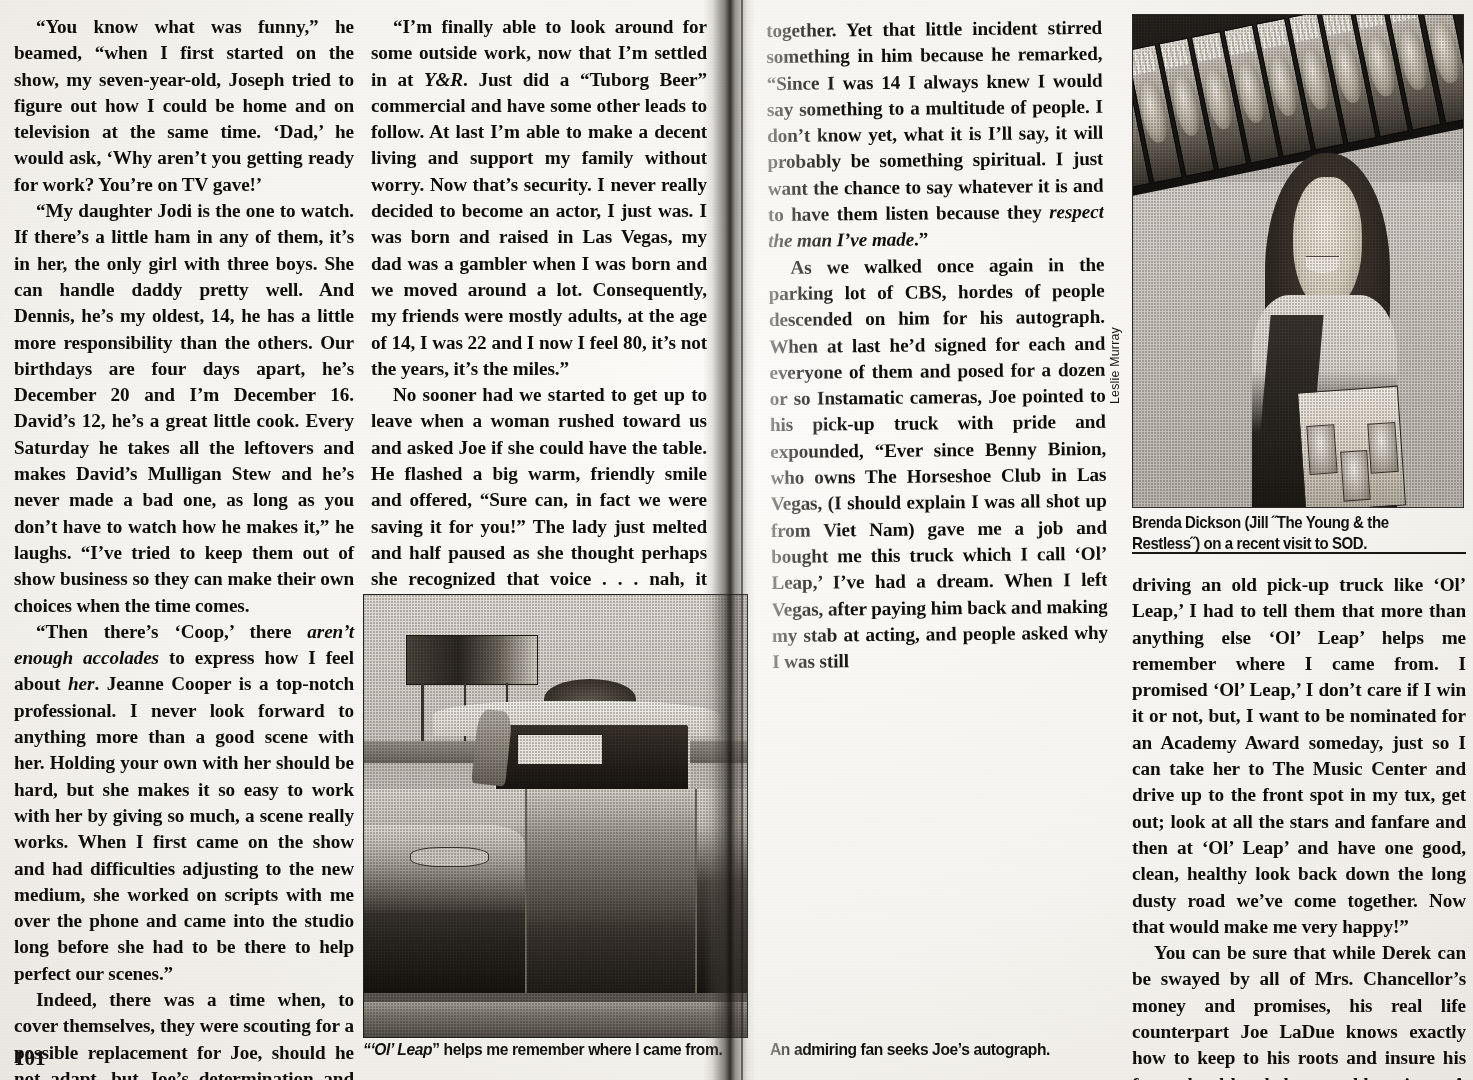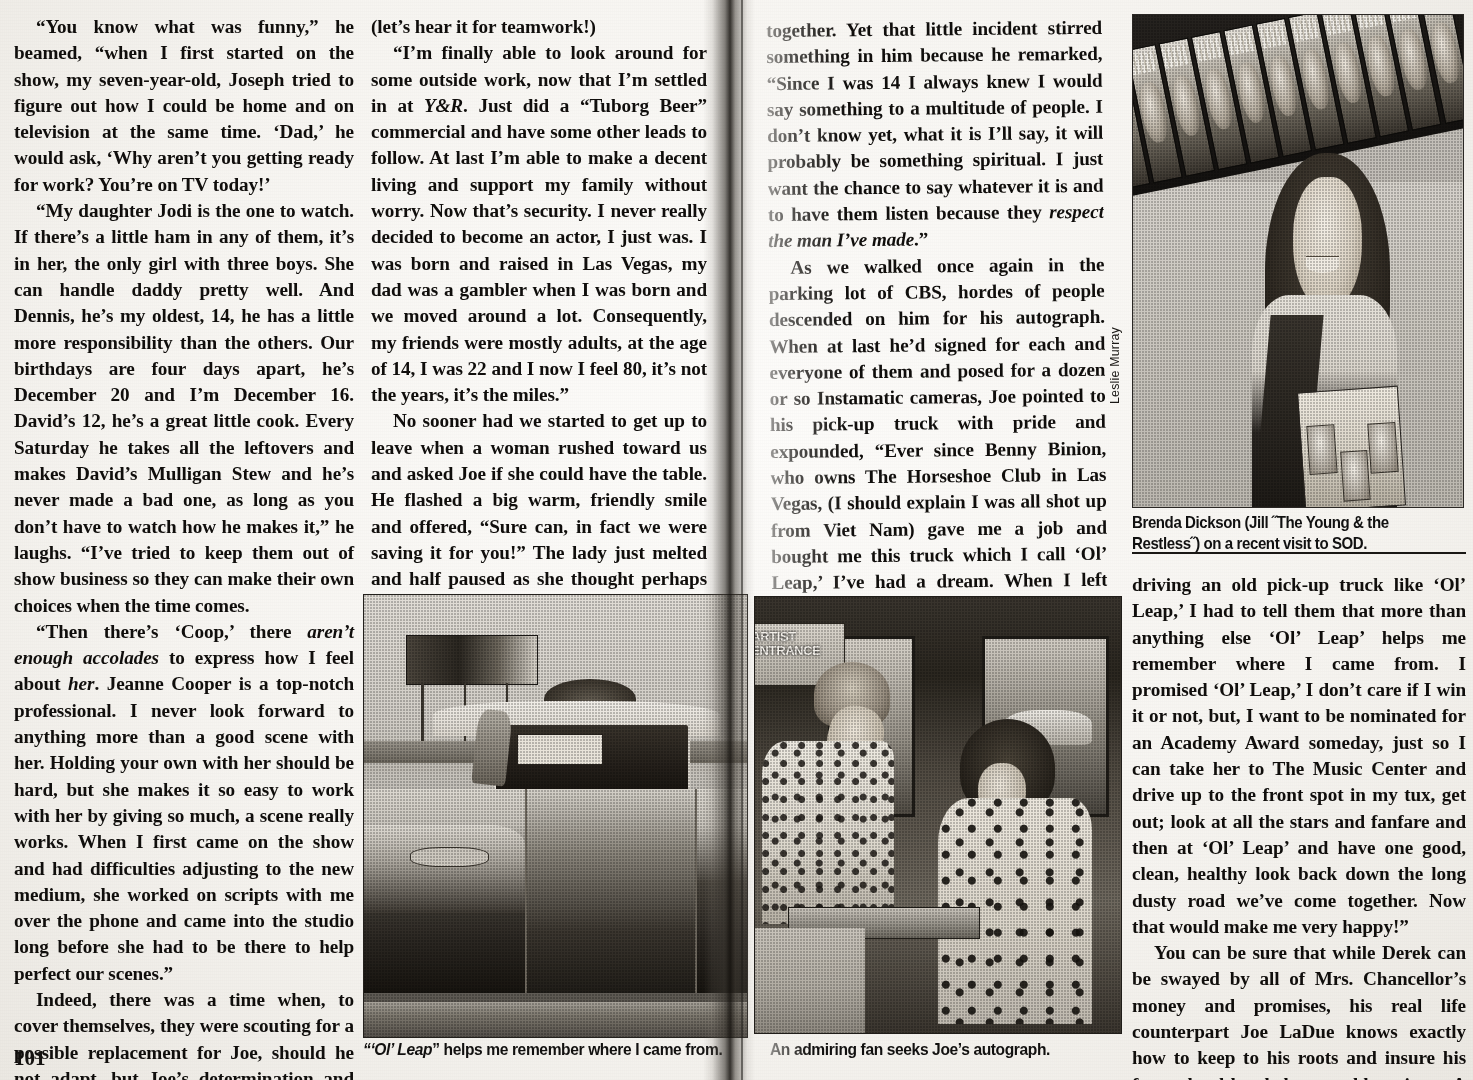--- a/index.html
+++ b/index.html
@@ -247,32 +247,31 @@
     -webkit-mask-image:linear-gradient(90deg, rgba(0,0,0,.45) 0px, #000 40px);
     mask-image:linear-gradient(90deg, rgba(0,0,0,.45) 0px, #000 40px);
   }
 </style>
 </head>
 <body>
 
 <div id="page">
 
   <div class="col" id="col1">
-    <p>“You know what was funny,” he beamed, “when I first started on the show, my seven-year-old, Joseph tried to figure out how I could be home and on television at the same time. ‘Dad,’ he would ask, ‘Why aren’t you getting ready for work? You’re on TV today!’</p>
+    <p>“You know what was funny,” he beamed, “when I first started on the show, my seven-year-old, Joseph tried to figure out how I could be home and on television at the same time. ‘Dad,’ he would ask, ‘Why aren’t you getting ready for work? You’re on TV gave!’</p>
     <p>“My daughter Jodi is the one to watch. If there’s a little ham in any of them, it’s in her, the only girl with three boys. She can handle daddy pretty well. And Dennis, he’s my oldest, 14, he has a little more responsibility than the others. Our birthdays are four days apart, he’s December 20 and I’m December 16. David’s 12, he’s a great little cook. Every Saturday he takes all the leftovers and makes David’s Mulligan Stew and he’s never made a bad one, as long as you don’t have to watch how he makes it,” he laughs. “I’ve tried to keep them out of show business so they can make their own choices when the time comes.</p>
     <p>
       <span>“Then there’s ‘Coop,’ there </span><i>aren’t enough accolades</i><span> to express how I feel about </span><i>her</i><span>. Jeanne Cooper is a top-notch professional. I never look forward to anything more than a good scene with her. Holding your own with her should be hard, but she makes it so easy to work with her by giving so much, a scene really works. When I first came on the show and had difficulties adjusting to the new medium, she worked on scripts with me over the phone and came into the studio long before she had to be there to help perfect our scenes.”</span>
     </p>
     <p>Indeed, there was a time when, to cover themselves, they were scouting for a possible replacement for Joe, should he not adapt, but Joe’s determination and Jeanne’s willingness to help, as she did with David Hasselhoff when he joined the show, helped Joe become the fine actor he is today . . .</p>
   </div>
 
   <div id="folio">101</div>
 
   <div class="col" id="col2">
-    <p class="noindent">(let’s hear it for teamwork!)</p>
     <p>
       <span>“I’m finally able to look around for some outside work, now that I’m settled in at </span><i>Y&amp;R</i><span>. Just did a “Tuborg Beer” commercial and have some other leads to follow. At last I’m able to make a decent living and support my family without worry. Now that’s security. I never really decided to become an actor, I just was. I was born and raised in Las Vegas, my dad was a gambler when I was born and we moved around a lot. Consequently, my friends were mostly adults, at the age of 14, I was 22 and I now I feel 80, it’s not the years, it’s the miles.”</span>
     </p>
     <p>No sooner had we started to get up to leave when a woman rushed toward us and asked Joe if she could have the table. He flashed a big warm, friendly smile and offered, “Sure can, in fact we were saving it for you!” The lady just melted and half paused as she thought perhaps she recognized that voice . . . nah, it couldn’t be. Joe and I didn’t wait around for her to put it all</p>
   </div>
 
   <div class="col" id="col3">
     <p class="noindent">
       <span>together. Yet that little incident stirred something in him because he remarked, “Since I was 14 I always knew I would say something to a multitude of people. I don’t know yet, what it is I’ll say, it will probably be something spiritual. I just want the chance to say whatever it is and to have them listen because they </span><i>respect the man I’ve made</i><span>.”</span>
     </p>
@@ -363,38 +362,18 @@
     <div id="truck-door"></div>
     <div id="truck-mirror"></div>
     <div id="truck-vent"></div>
     <div id="truck-ground"></div>
     <div class="halftone"></div>
   </div>
   <div id="caption-truck">
     <i>“‘Ol’ Leap</i><span>” helps me remember where I came from.</span>
   </div>
 
-  <div class="photo" id="photo-autograph">
-    <div id="ag-building"></div>
-    <div id="ag-glass1"></div>
-    <div id="ag-glass2"></div>
-    <div id="ag-car"></div>
-    <div id="ag-sign"></div>
-    <div id="ag-sign-text">
-      <div>ARTIST</div>
-      <div>ENTRANCE</div>
-    </div>
-    <div id="ag-man-hair"></div>
-    <div id="ag-man-face"></div>
-    <div id="ag-man-shirt"></div>
-    <div id="ag-woman-hair"></div>
-    <div id="ag-woman-face"></div>
-    <div id="ag-woman-coat"></div>
-    <div id="ag-counter"></div>
-    <div id="ag-lowerwall"></div>
-    <div class="halftone"></div>
-  </div>
   <div id="caption-autograph">An admiring fan seeks Joe’s autograph.</div>
 
   <div id="gutter"></div>
   <div id="gutter-line"></div>
   <div id="grain"></div>
 </div>
 
 </body></html>

